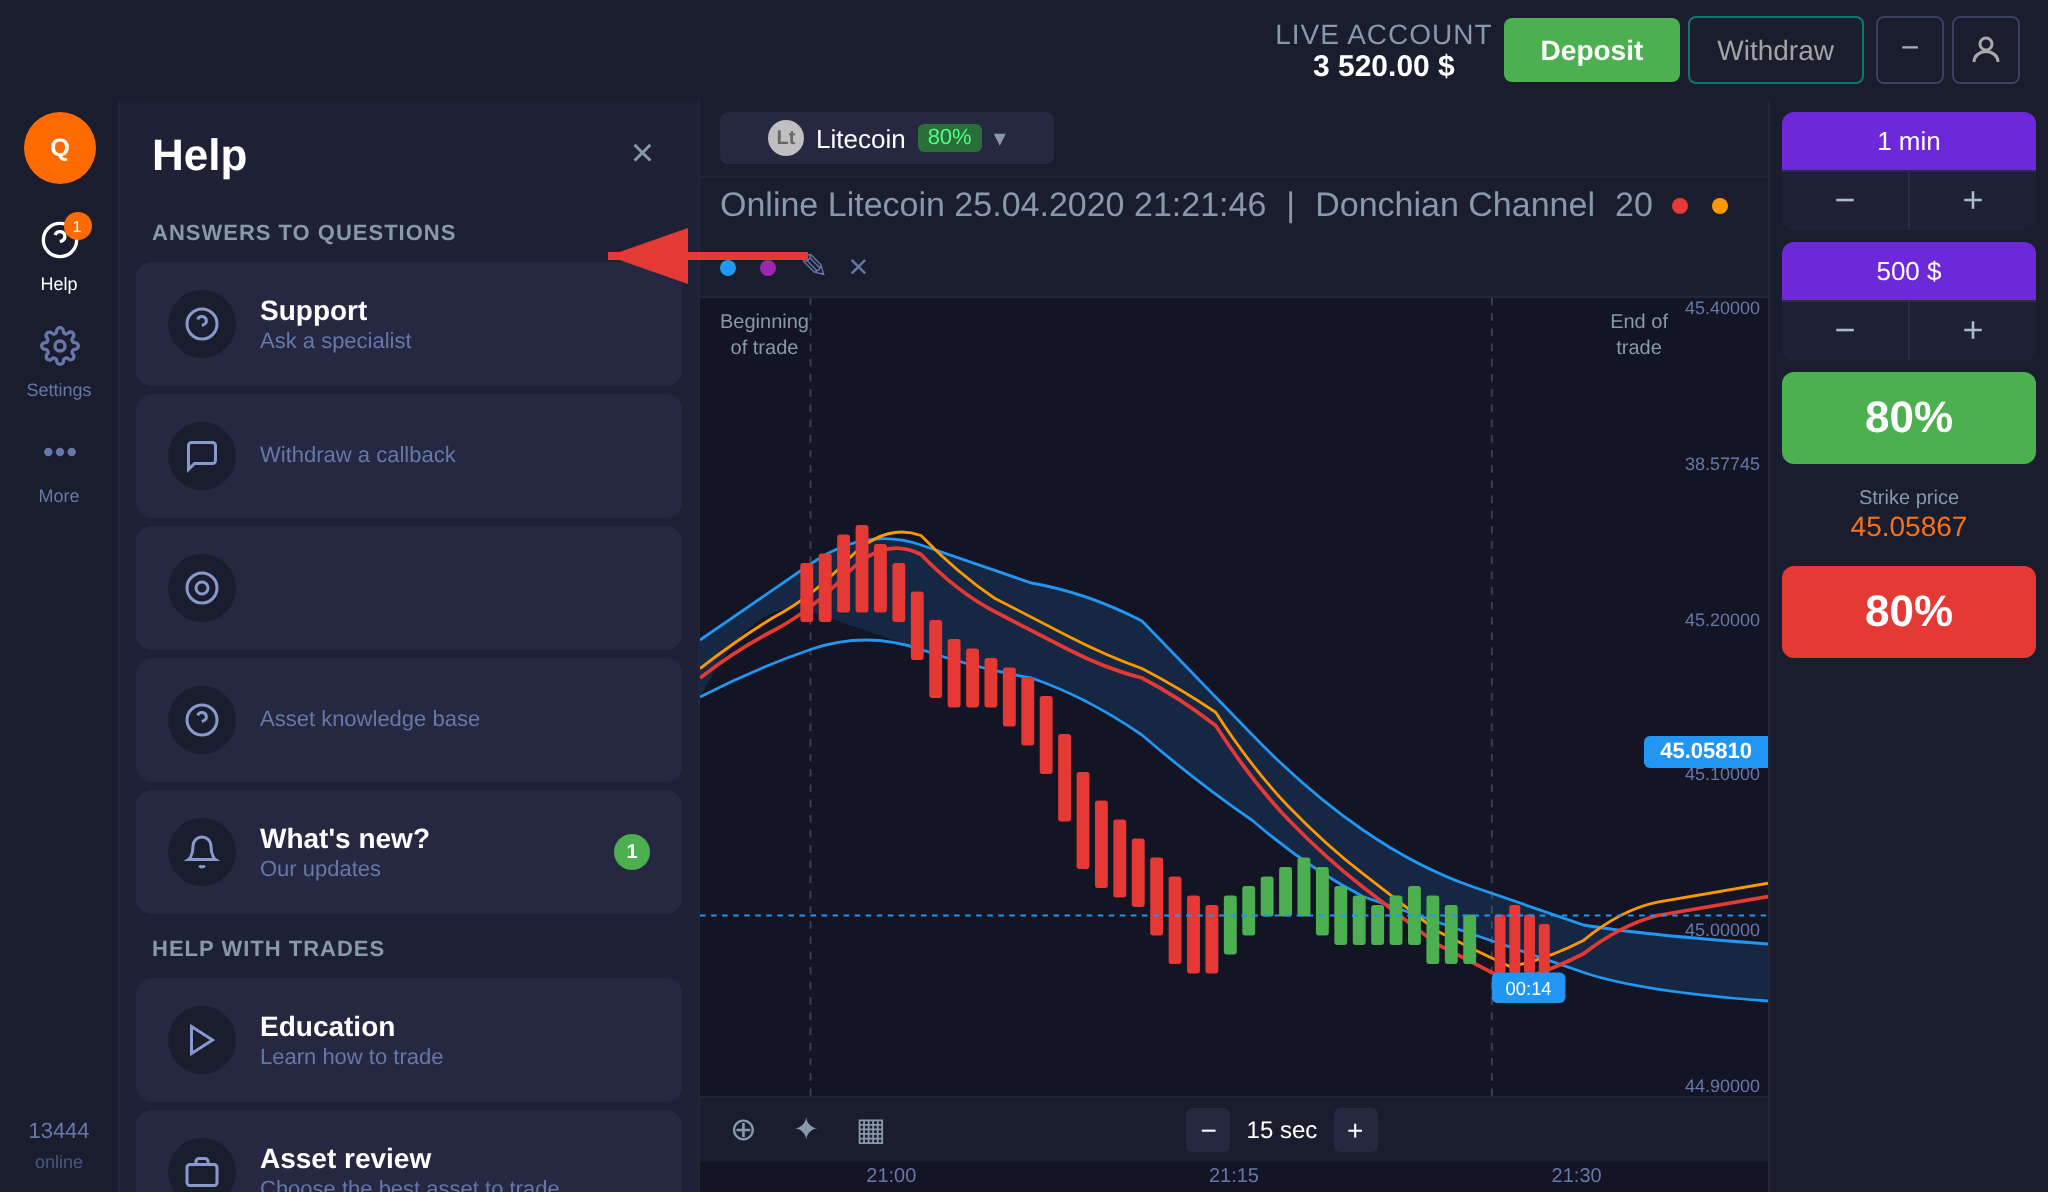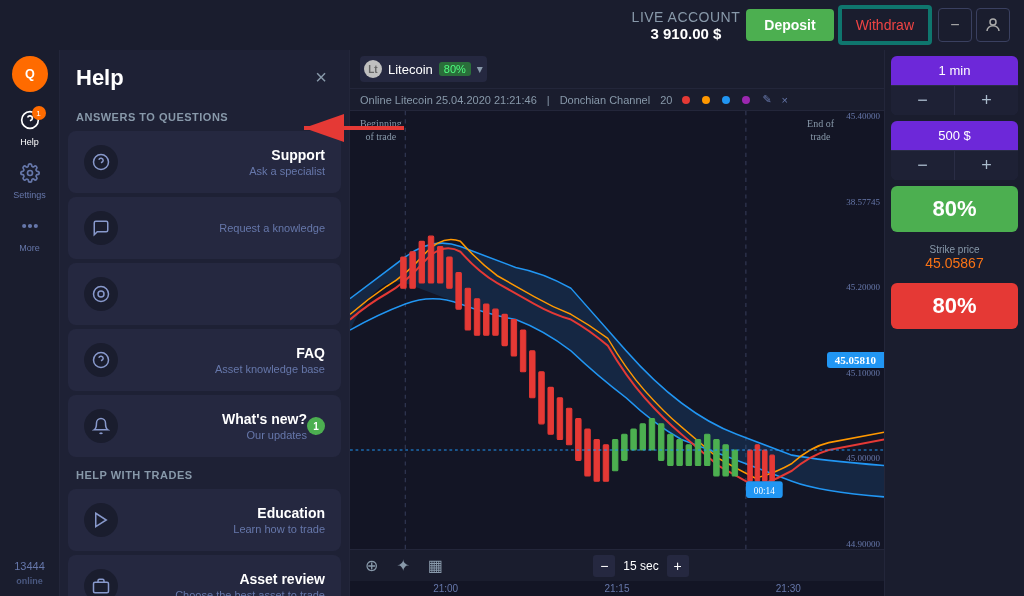--- a/index.html
+++ b/index.html
@@ -48,22 +48,22 @@
       border: none;
       border-radius: 4px;
       padding: 8px 18px;
       font-size: 14px;
       font-weight: 600;
       cursor: pointer;
       margin-right: 4px;
     }
     .topbar-withdraw-btn {
       background: transparent;
-      color: #ef4444;
-      border: 4px solid #0f766e;
+      color: #a3a3a3;
+      border: 1px solid #0f766e;
       border-radius: 4px;
       padding: 8px 14px;
       font-size: 14px;
       cursor: pointer;
       margin-right: 6px;
     }
     .topbar-icon-btn {
       background: transparent;
       border: 1px solid #3a4060;
       border-radius: 4px;
@@ -195,21 +195,20 @@
     }
     .help-item {
       display: flex;
       align-items: center;
       padding: 14px 16px;
       margin: 2px 8px;
       border-radius: 8px;
       cursor: pointer;
       background: #252840;
       position: relative;
-      text-align: right;
     }
     .help-item-icon {
       width: 34px;
       height: 34px;
       border-radius: 50%;
       background: #1a1d2e;
       display: flex;
       align-items: center;
       justify-content: center;
       margin-right: 12px;
@@ -259,21 +258,21 @@
       gap: 8px;
     }
     .chart-asset-btn {
       display: flex;
       align-items: center;
       gap: 6px;
       background: #252840;
       border: none;
       color: #fff;
       border-radius: 4px;
-      padding: 4px 4px;
+      padding: 4px 24px;
       font-size: 13px;
       cursor: pointer;
     }
     .asset-icon {
       width: 18px;
       height: 18px;
       border-radius: 50%;
       background: #c0c0c0;
       display: flex;
       align-items: center;
@@ -287,35 +286,34 @@
       color: #4eff80;
       border-radius: 3px;
       font-size: 11px;
       padding: 1px 5px;
     }
     .chart-indicator-bar {
       display: flex;
       align-items: center;
       padding: 4px 10px;
       background: #1a1d2e;
-      font-size: 11px;
+      font-size: 17px;
       color: #8899aa;
       gap: 10px;
       border-bottom: 1px solid #23263a;
       flex-wrap: wrap;
     }
     .indicator-dot {
       width: 8px; height: 8px; border-radius: 50%;
       display: inline-block; margin-right: 2px;
     }
     .chart-svg-wrap {
       flex: 1;
       position: relative;
       overflow: hidden;
-      font-family: Liberation Serif, serif;
     }
     .chart-svg-wrap svg {
       width: 100%;
       height: 100%;
     }
     .chart-bottom-bar {
       display: flex;
       align-items: center;
       justify-content: space-between;
       padding: 4px 10px;
@@ -447,21 +445,21 @@
       color: #6677aa;
       pointer-events: none;
     }
   </style>
 </head>
 <body>
 
 <div class="topbar">
   <div class="topbar-account">
     <span class="topbar-account-label">LIVE ACCOUNT</span>
-    <span class="topbar-account-value">3 910.00 $</span>
+    <span class="topbar-account-value">3 520.00 $</span>
   </div>
   <button class="topbar-deposit-btn">Deposit</button>
   <button class="topbar-withdraw-btn">Withdraw</button>
   <button class="topbar-icon-btn">−</button>
   <button class="topbar-icon-btn">
     <svg width="18" height="18" viewBox="0 0 24 24" fill="none" stroke="#aaa" stroke-width="2">
       <circle cx="12" cy="8" r="4"></circle>
         <path d="M4 20c0-4 3.6-7 8-7s8 3 8 7"></path>
     </svg>
   </button>
@@ -506,21 +504,21 @@
           <circle cx="5" cy="12" r="1.5" fill="#6677aa"></circle>
           <circle cx="12" cy="12" r="1.5" fill="#6677aa"></circle>
           <circle cx="19" cy="12" r="1.5" fill="#6677aa"></circle>
         </svg>
       </div>
       <span>More</span>
     </div>
 
     <div class="nav-bottom">
       <div class="online-count">13444</div>
-      <div class="online-label" style="text-align:center;font-size:9px;color:#4a5880;font-weight:bold;">online</div>
+      <div class="online-label" style="text-align:center;font-size:9px;color:#4a5880;">online</div>
     </div>
   </div>
 
   <div class="help-panel">
     <div class="help-header">
       <span class="help-title">Help</span>
       <button class="help-close-btn">×</button>
     </div>
 
     <div class="help-section-title">Answers to Questions</div>
@@ -539,21 +537,21 @@
       </div>
     </div>
 
     <div class="help-item">
       <div class="help-item-icon">
         <svg width="18" height="18" viewBox="0 0 24 24" fill="none" stroke="#8899cc" stroke-width="2">
           <path d="M21 15a2 2 0 0 1-2 2H7l-4 4V5a2 2 0 0 1 2-2h14a2 2 0 0 1 2 2z"></path>
         </svg>
       </div>
       <div class="help-item-text">
-        <div class="help-item-desc">Request a knowledge</div>
+        <div class="help-item-desc">Withdraw a callback</div>
       </div>
     </div>
 
     <div class="help-item">
       <div class="help-item-icon">
         <svg width="18" height="18" viewBox="0 0 24 24" fill="none" stroke="#8899cc" stroke-width="2">
           <circle cx="12" cy="12" r="10"></circle>
           <circle cx="12" cy="12" r="4"></circle>
         </svg>
       </div>
@@ -561,21 +559,20 @@
 
     <div class="help-item">
       <div class="help-item-icon">
         <svg width="18" height="18" viewBox="0 0 24 24" fill="none" stroke="#8899cc" stroke-width="2">
           <circle cx="12" cy="12" r="10"></circle>
           <path d="M9.09 9a3 3 0 0 1 5.83 1c0 2-3 3-3 3"></path>
           <line x1="12" y1="17" x2="12.01" y2="17" stroke-width="2.5"></line>
         </svg>
       </div>
       <div class="help-item-text">
-        <div class="help-item-name">FAQ</div>
         <div class="help-item-desc">Asset knowledge base</div>
       </div>
     </div>
 
     <div class="help-item">
       <div class="help-item-icon">
         <svg width="18" height="18" viewBox="0 0 24 24" fill="none" stroke="#8899cc" stroke-width="2">
           <path d="M18 8A6 6 0 0 0 6 8c0 7-3 9-3 9h18s-3-2-3-9"></path>
           <path d="M13.73 21a2 2 0 0 1-3.46 0"></path>
         </svg>

